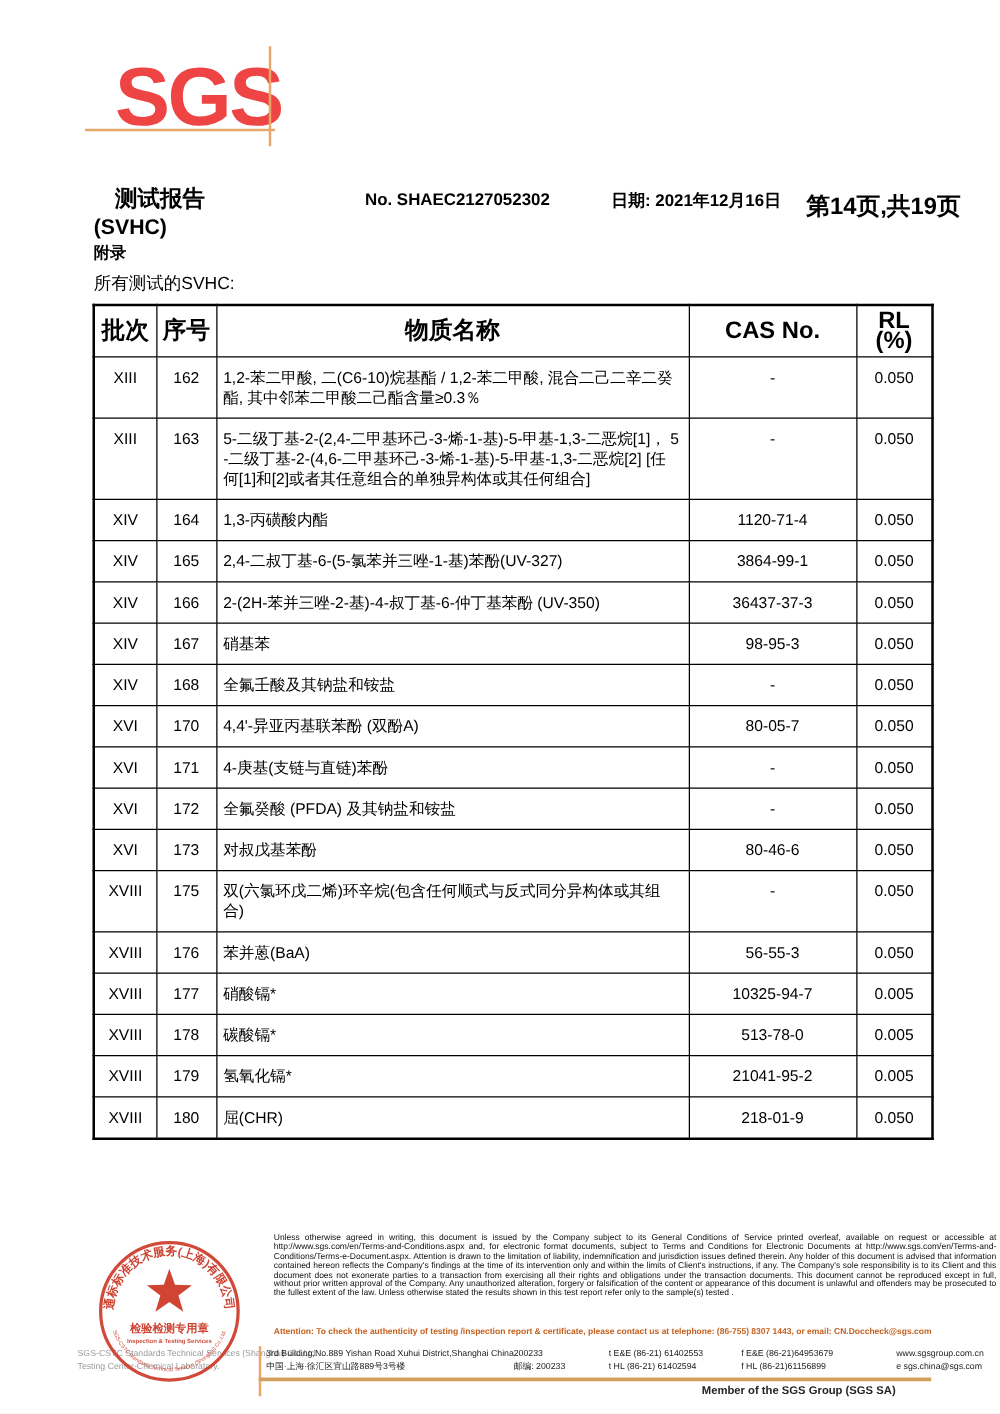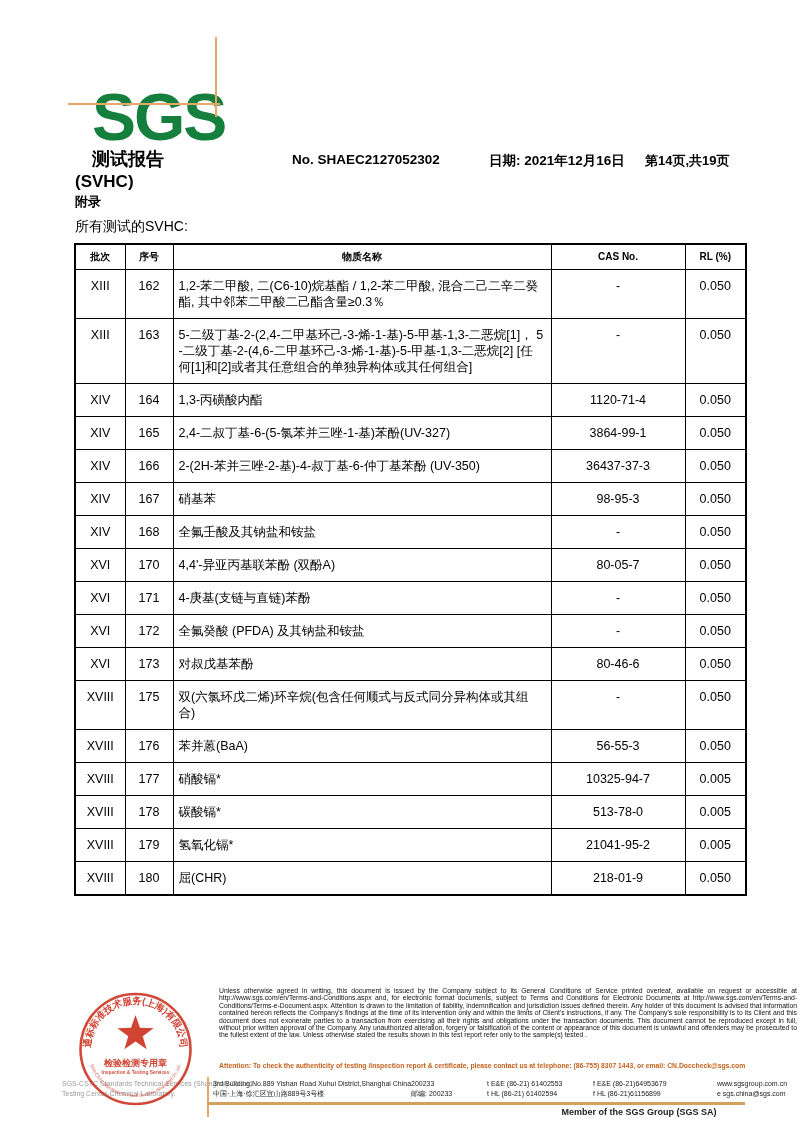--- a/index.html
+++ b/index.html
@@ -4,39 +4,39 @@
 <title>SGS Test Report</title>
 <style>
   html,body{margin:0;padding:0;background:#e8e8e8;}
   .page{
     position:relative;width:800px;height:1131px;margin:0 auto;background:#ffffff;
     font-family:"Liberation Sans","DejaVu Sans",sans-serif;color:#000;overflow:hidden;
   }
   
   .logo-text{
     position:absolute;left:92px;top:36px;height:68px;display:flex;align-items:flex-end;
-    font-size:66px;font-weight:800;letter-spacing:-2px;color:#15803d;line-height:0.82;margin-top:40px;
+    font-size:66px;font-weight:800;letter-spacing:-2px;color:#ef4444;line-height:0.82;
   }
   .logo-hline{position:absolute;left:68px;top:103px;width:152px;height:2px;background:#E7A768;}
   .logo-vline{position:absolute;left:215px;top:37px;width:2px;height:80px;background:#E7A768;}
   
   .title1{position:absolute;left:92px;top:147px;font-size:18px;font-weight:bold;}
   .title2{position:absolute;left:75px;top:172px;font-size:17px;font-weight:bold;}
   .report-no{position:absolute;left:292px;top:152px;font-size:13.5px;font-weight:600;}
   .report-date{position:absolute;left:489px;top:152px;font-size:13.5px;font-weight:700;}
-  .page-info{position:absolute;left:645px;top:152px;font-size:13px;font-weight:600;}
+  .page-info{position:absolute;left:645px;top:152px;font-size:19px;font-weight:600;}
   .appendix{position:absolute;left:75px;top:193px;font-size:13px;font-weight:bold;}
   .subtitle{position:absolute;left:75px;top:218px;font-size:14px;font-weight:normal;}
   
   table.svhc{
     position:absolute;left:74px;top:243px;width:671px;
     border-collapse:collapse;table-layout:fixed;border:2px solid #000;
   }
   table.svhc th{
-    border:1.5px solid #000;font-size:10px;font-weight:bold;
+    border:1.5px solid #000;font-size:19px;font-weight:bold;
     padding:4px 2px;line-height:16px;
   }
   table.svhc td{
     border:1.5px solid #000;font-size:12.5px;font-weight:normal;
     padding:8px 4px;line-height:16px;text-align:center;vertical-align:top;
     word-break:break-all;
   }
   table.svhc td.name{text-align:left;padding-left:5px;padding-right:6px;}
   
   .company-line1{position:absolute;left:62px;top:1080px;font-size:7px;color:#9B9B9B;white-space:nowrap;}

